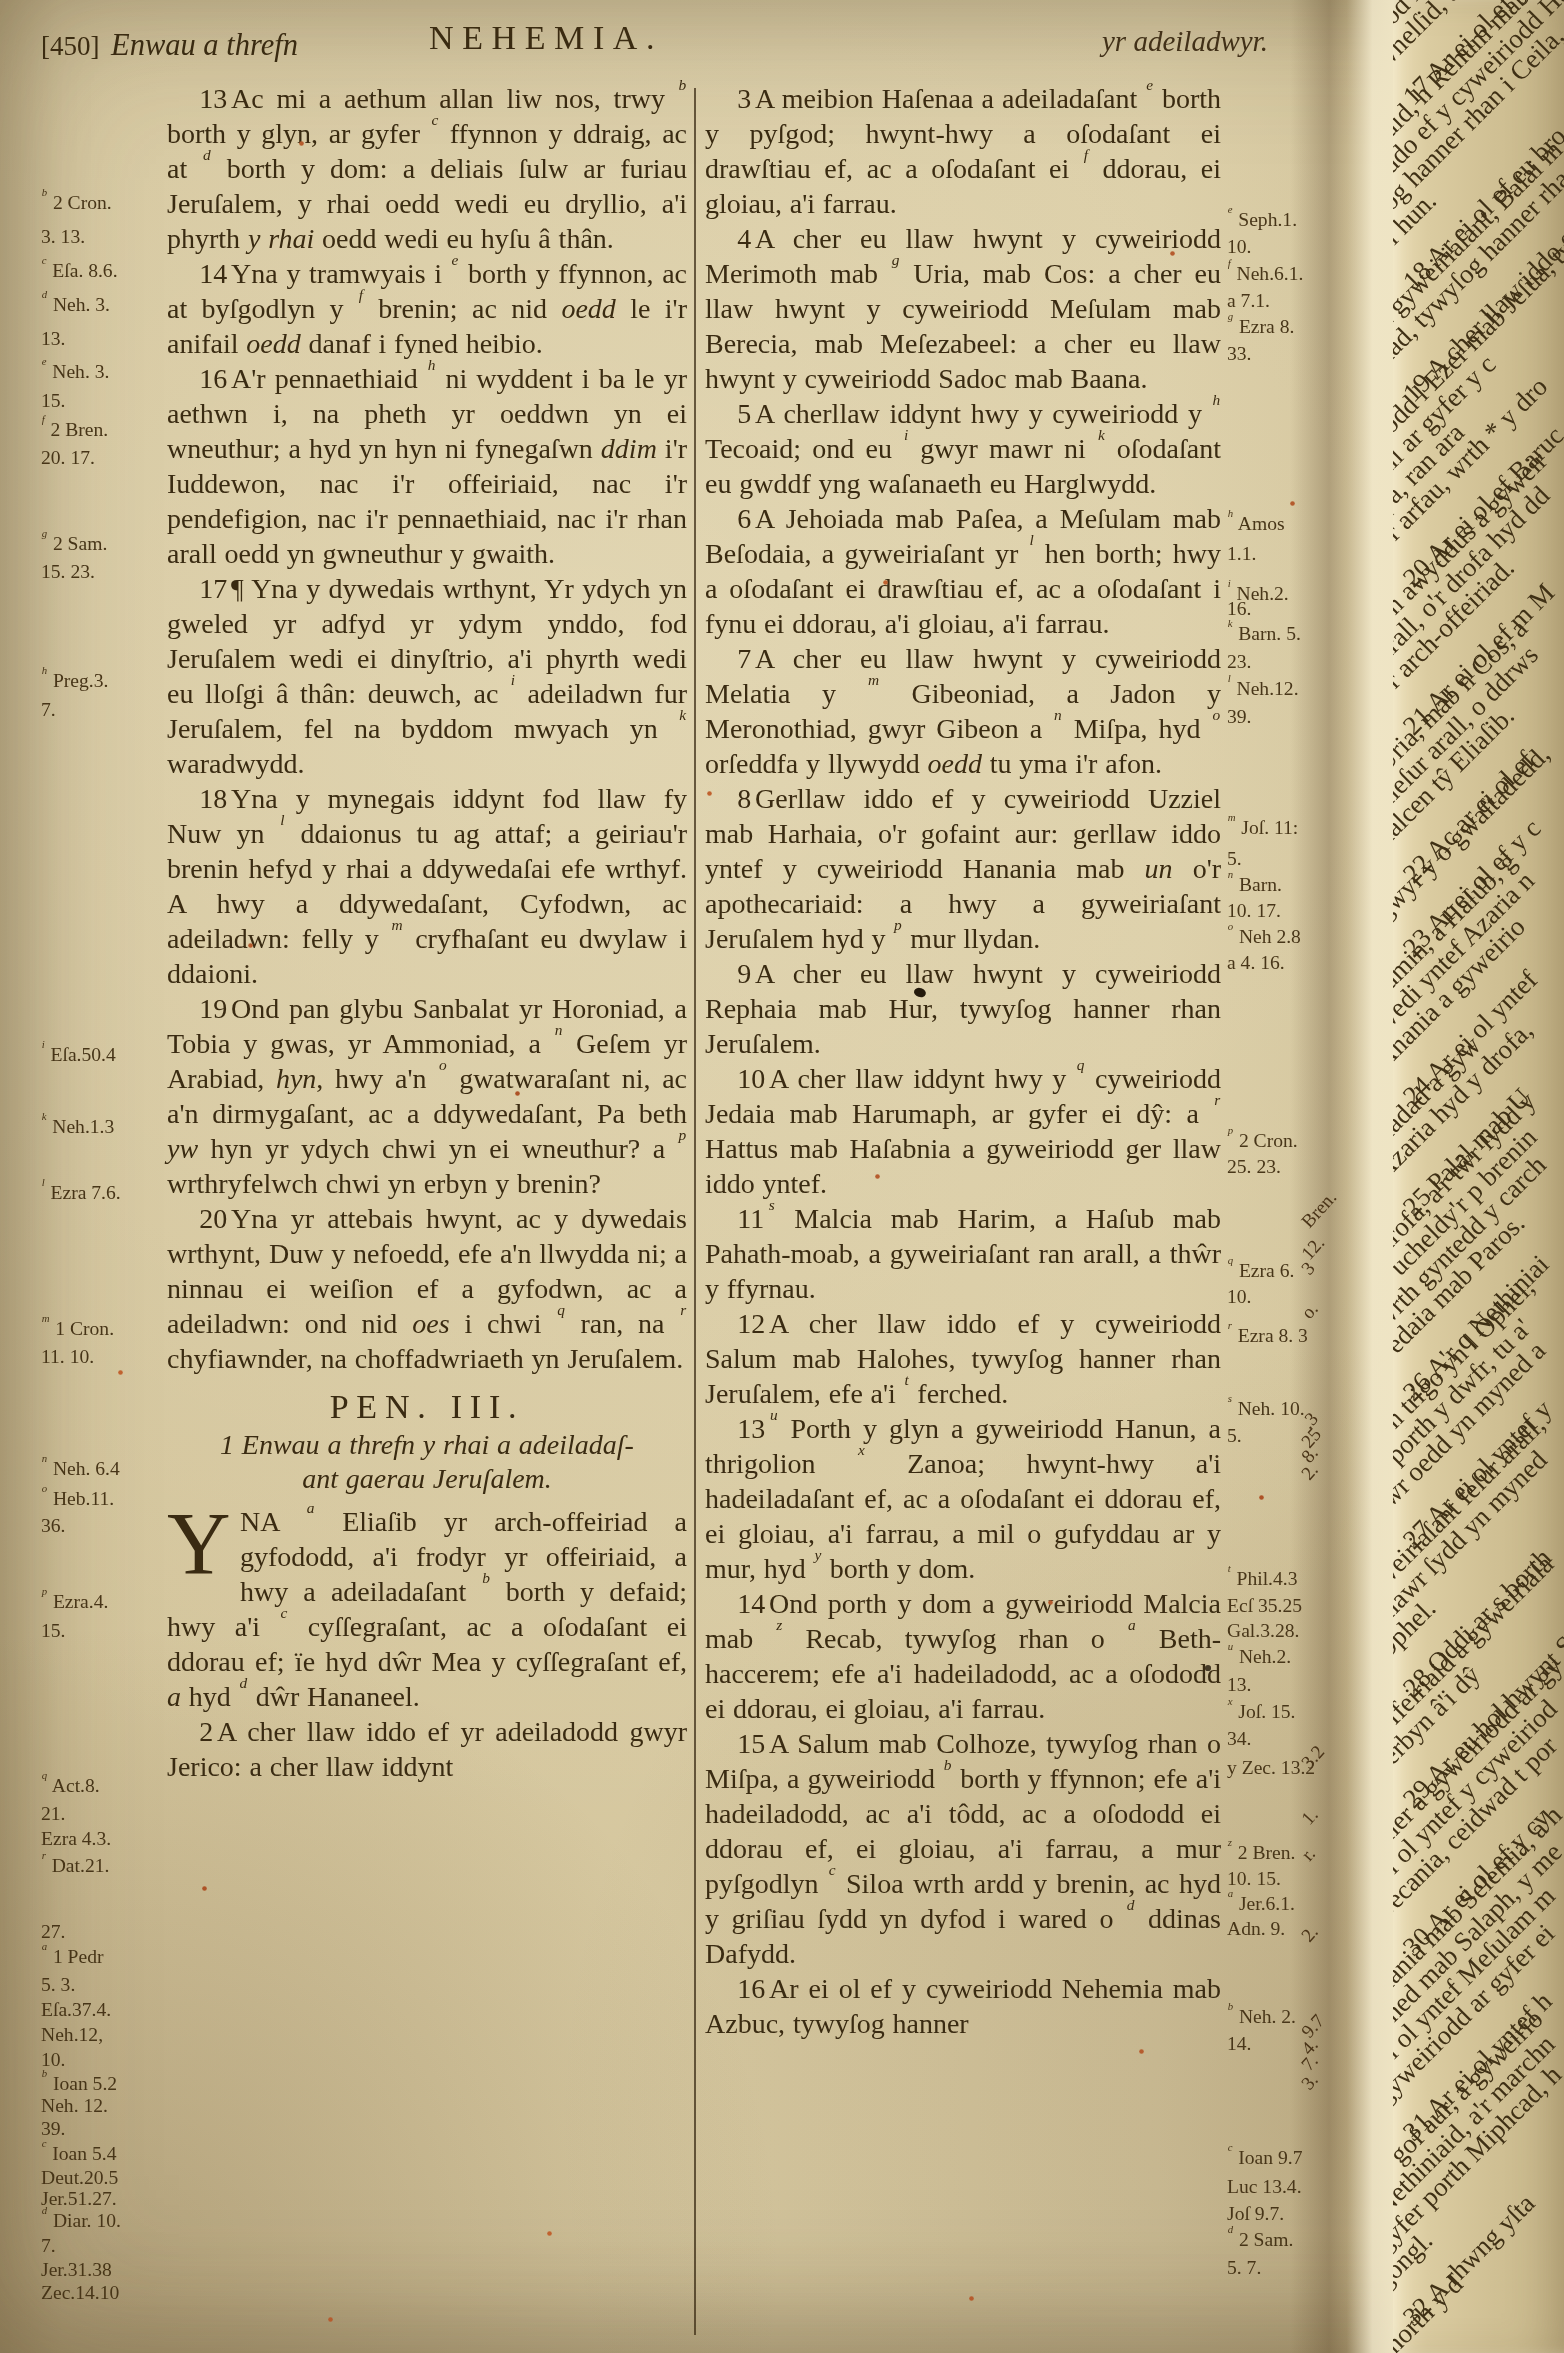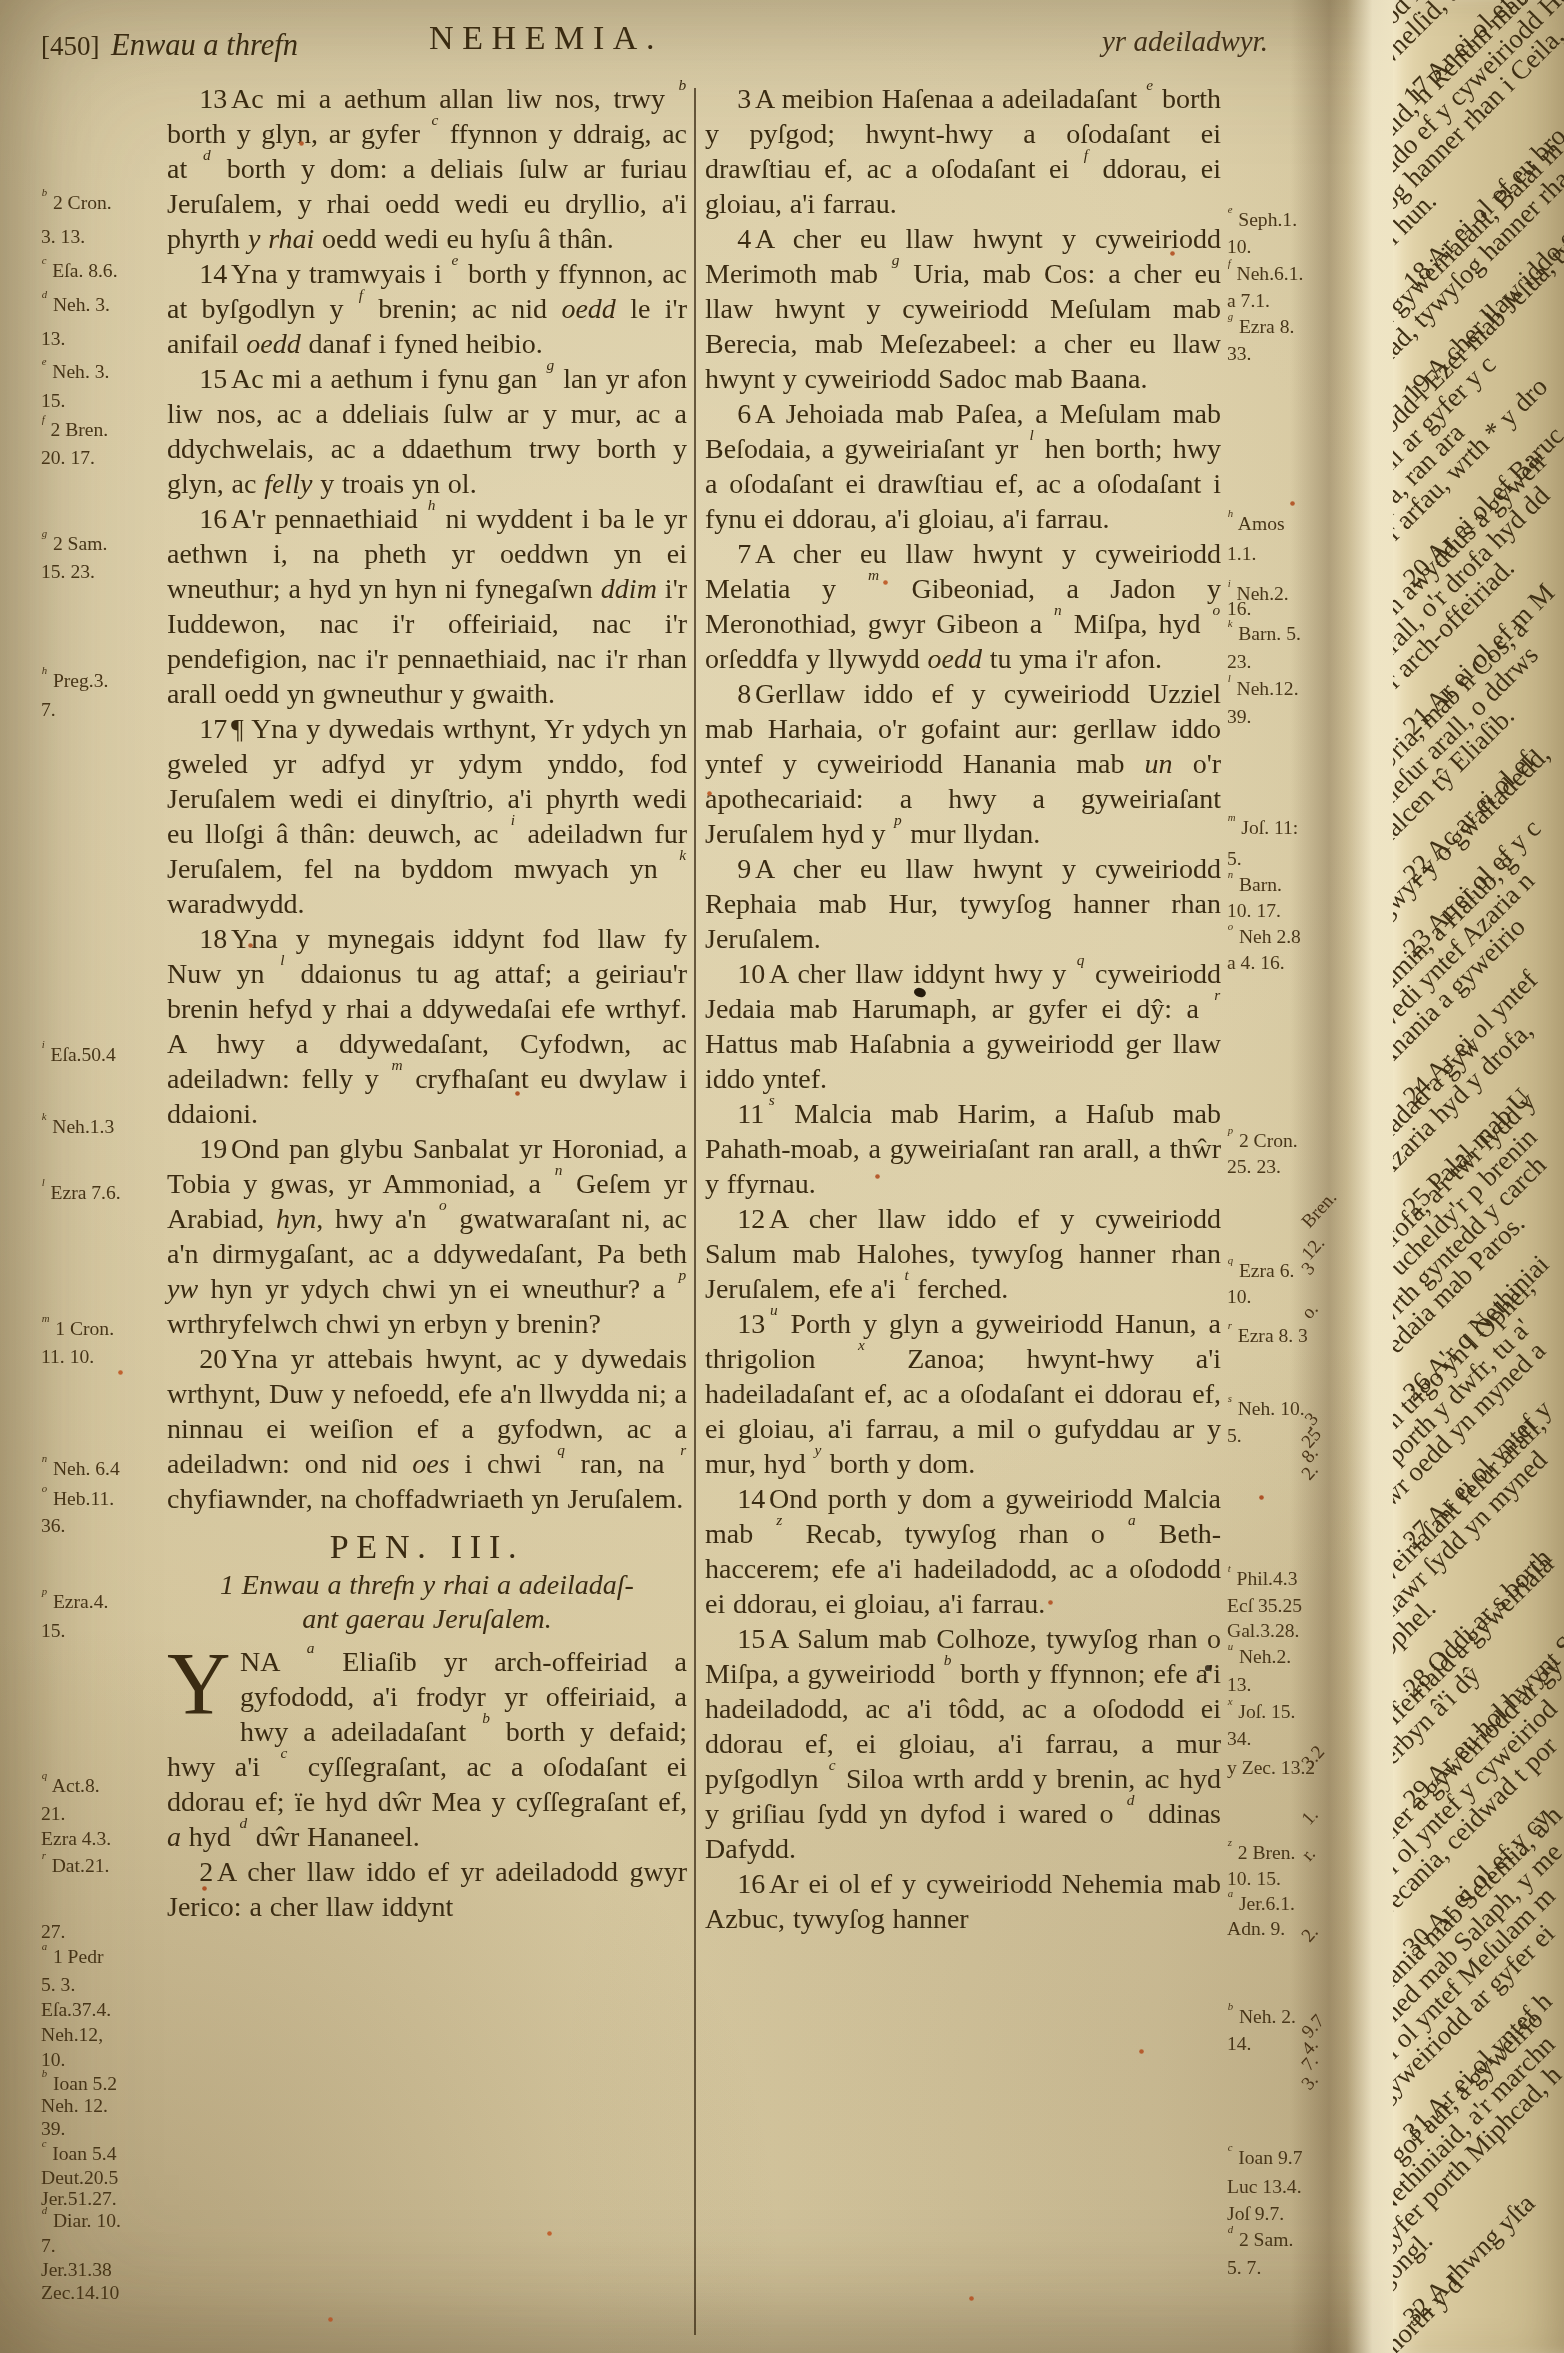--- a/index.html
+++ b/index.html
@@ -113,21 +113,20 @@
       <div class="mnote" style="top: 2211px;"><sup>d</sup> Diar. 10.</div>
       <div class="mnote" style="top: 2236px;">7.</div>
       <div class="mnote" style="top: 2260px;">Jer.31.38</div>
       <div class="mnote" style="top: 2283px;">Zec.14.10</div>
     </div>
 
   <div class="col col-left">
     <div id="left-verses">
         <p class="verse"><span class="vn">13</span>Ac mi a aethum allan liw nos, trwy <sup>b</sup> borth y glyn, ar gyfer <sup>c</sup> ffynnon y ddraig, ac at <sup>d</sup> borth y dom: a deliais ſulw ar furiau Jeruſalem, y rhai oedd wedi eu dryllio, a'i phyrth <i>y rhai</i> oedd wedi eu hyſu â thân.</p>
         <p class="verse"><span class="vn">14</span>Yna y tramwyais i <sup>e</sup> borth y ffynnon, ac at byſgodlyn y <sup>f</sup> brenin; ac nid <i>oedd</i> le i'r anifail <i>oedd</i> danaf i fyned heibio.</p>
-        <p class="verse"><span class="vn">15</span>Ac mi a aethum i fynu gan <sup>g</sup> lan yr afon liw nos, ac a ddeliais ſulw ar y mur, ac a ddychwelais, ac a ddaethum trwy borth y glyn, ac <i>felly</i> y troais yn ol.</p>
         <p class="verse"><span class="vn">16</span>A'r pennaethiaid <sup>h</sup> ni wyddent i ba le yr aethwn i, na pheth yr oeddwn yn ei wneuthur; a hyd yn hyn ni fynegaſwn <i>ddim</i> i'r Iuddewon, nac i'r offeiriaid, nac i'r pendefigion, nac i'r pennaethiaid, nac i'r rhan arall oedd yn gwneuthur y gwaith.</p>
         <p class="verse"><span class="vn">17</span>¶ Yna y dywedais wrthynt, Yr ydych yn gweled yr adfyd yr ydym ynddo, fod Jeruſalem wedi ei dinyſtrio, a'i phyrth wedi eu lloſgi â thân: deuwch, ac <sup>i</sup> adeiladwn fur Jeruſalem, fel na byddom mwyach yn <sup>k</sup> waradwydd.</p>
         <p class="verse"><span class="vn">18</span>Yna y mynegais iddynt fod llaw fy Nuw yn <sup>l</sup> ddaionus tu ag attaf; a geiriau'r brenin hefyd y rhai a ddywedaſai efe wrthyf. A hwy a ddywedaſant, Cyfodwn, ac adeiladwn: felly y <sup>m</sup> cryfhaſant eu dwylaw i ddaioni.</p>
         <p class="verse"><span class="vn">19</span>Ond pan glybu Sanbalat yr Horoniad, a Tobia y gwas, yr Ammoniad, a <sup>n</sup> Geſem yr Arabiad, <i>hyn</i>, hwy a'n <sup>o</sup> gwatwaraſant ni, ac a'n dirmygaſant, ac a ddywedaſant, Pa beth <i>yw</i> hyn yr ydych chwi yn ei wneuthur? a <sup>p</sup> wrthryfelwch chwi yn erbyn y brenin?</p>
         <p class="verse"><span class="vn">20</span>Yna yr attebais hwynt, ac y dywedais wrthynt, Duw y nefoedd, efe a'n llwydda ni; a ninnau ei weiſion ef a gyfodwn, ac a adeiladwn: ond nid <i>oes</i> i chwi <sup>q</sup> ran, na <sup>r</sup> chyfiawnder, na choffadwriaeth yn Jeruſalem.</p>
       </div>
     <p class="heading">PEN. III.</p>
     <p class="argument">1 Enwau a threfn y rhai a adeiladaſ-<br>ant gaerau Jeruſalem.</p>
     <p class="verse" style="text-indent:0">
       <span class="dropcap">Y</span><span>NA <sup>a</sup> Eliaſib yr arch-offeiriad a gyfododd, a'i frodyr yr offeiriaid, a hwy a adeiladaſant <sup>b</sup> borth y defaid; hwy a'i <sup>c</sup> cyſſegraſant, ac a oſodaſant ei ddorau ef; ïe hyd dŵr Mea y cyſſegraſant ef, <i>a</i> hyd <sup>d</sup> dŵr Hananeel.</span>
@@ -136,20 +135,21 @@
         <p class="verse"><span class="vn">2</span>A cher llaw iddo ef yr adeiladodd gwyr Jerico: a cher llaw iddynt</p>
       </div>
   </div>
 
   <div class="divider"></div>
 
   <div class="col col-right">
     <div id="right-verses">
         <p class="verse"><span class="vn">3</span>A meibion Haſenaa a adeiladaſant <sup>e</sup> borth y pyſgod; hwynt-hwy a oſodaſant ei drawſtiau ef, ac a oſodaſant ei <sup>f</sup> ddorau, ei gloiau, a'i farrau.</p>
         <p class="verse"><span class="vn">4</span>A cher eu llaw hwynt y cyweiriodd Merimoth mab <sup>g</sup> Uria, mab Cos: a cher eu llaw hwynt y cyweiriodd Meſulam mab Berecia, mab Meſezabeel: a cher eu llaw hwynt y cyweiriodd Sadoc mab Baana.</p>
+        <p class="verse"><span class="vn">5</span>A cherllaw iddynt hwy y cyweiriodd y <sup>h</sup> Tecoaid; ond eu <sup>i</sup> gwyr mawr ni <sup>k</sup> oſodaſant eu gwddf yng waſanaeth eu Harglwydd.</p>
         <p class="verse"><span class="vn">6</span>A Jehoiada mab Paſea, a Meſulam mab Beſodaia, a gyweiriaſant yr <sup>l</sup> hen borth; hwy a oſodaſant ei drawſtiau ef, ac a oſodaſant i fynu ei ddorau, a'i gloiau, a'i farrau.</p>
         <p class="verse"><span class="vn">7</span>A cher eu llaw hwynt y cyweiriodd Melatia y <sup>m</sup> Gibeoniad, a Jadon y Meronothiad, gwyr Gibeon a <sup>n</sup> Miſpa, hyd <sup>o</sup> orſeddfa y llywydd <i>oedd</i> tu yma i'r afon.</p>
         <p class="verse"><span class="vn">8</span>Gerllaw iddo ef y cyweiriodd Uzziel mab Harhaia, o'r gofaint aur: gerllaw iddo yntef y cyweiriodd Hanania mab <i>un</i> o'r apothecariaid: a hwy a gyweiriaſant Jeruſalem hyd y <sup>p</sup> mur llydan.</p>
         <p class="verse"><span class="vn">9</span>A cher eu llaw hwynt y cyweiriodd Rephaia mab Hur, tywyſog hanner rhan Jeruſalem.</p>
         <p class="verse"><span class="vn">10</span>A cher llaw iddynt hwy y <sup>q</sup> cyweiriodd Jedaia mab Harumaph, ar gyfer ei dŷ: a <sup>r</sup> Hattus mab Haſabnia a gyweiriodd ger llaw iddo yntef.</p>
         <p class="verse"><span class="vn">11</span><sup>s</sup> Malcia mab Harim, a Haſub mab Pahath-moab, a gyweiriaſant ran arall, a thŵr y ffyrnau.</p>
         <p class="verse"><span class="vn">12</span>A cher llaw iddo ef y cyweiriodd Salum mab Halohes, tywyſog hanner rhan Jeruſalem, efe a'i <sup>t</sup> ferched.</p>
         <p class="verse"><span class="vn">13</span><sup>u</sup> Porth y glyn a gyweiriodd Hanun, a thrigolion <sup>x</sup> Zanoa; hwynt-hwy a'i hadeiladaſant ef, ac a oſodaſant ei ddorau ef, ei gloiau, a'i farrau, a mil o gufyddau ar y mur, hyd <sup>y</sup> borth y dom.</p>
         <p class="verse"><span class="vn">14</span>Ond porth y dom a gyweiriodd Malcia mab <sup>z</sup> Recab, tywyſog rhan o <sup>a</sup> Beth-haccerem; efe a'i hadeiladodd, ac a oſododd ei ddorau, ei gloiau, a'i farrau.</p>
         <p class="verse"><span class="vn">15</span>A Salum mab Colhoze, tywyſog rhan o Miſpa, a gyweiriodd <sup>b</sup> borth y ffynnon; efe a'i hadeiladodd, ac a'i tôdd, ac a oſododd ei ddorau ef, ei gloiau, a'i farrau, a mur pyſgodlyn <sup>c</sup> Siloa wrth ardd y brenin, ac hyd y griſiau ſydd yn dyfod i wared o <sup>d</sup> ddinas Dafydd.</p>

